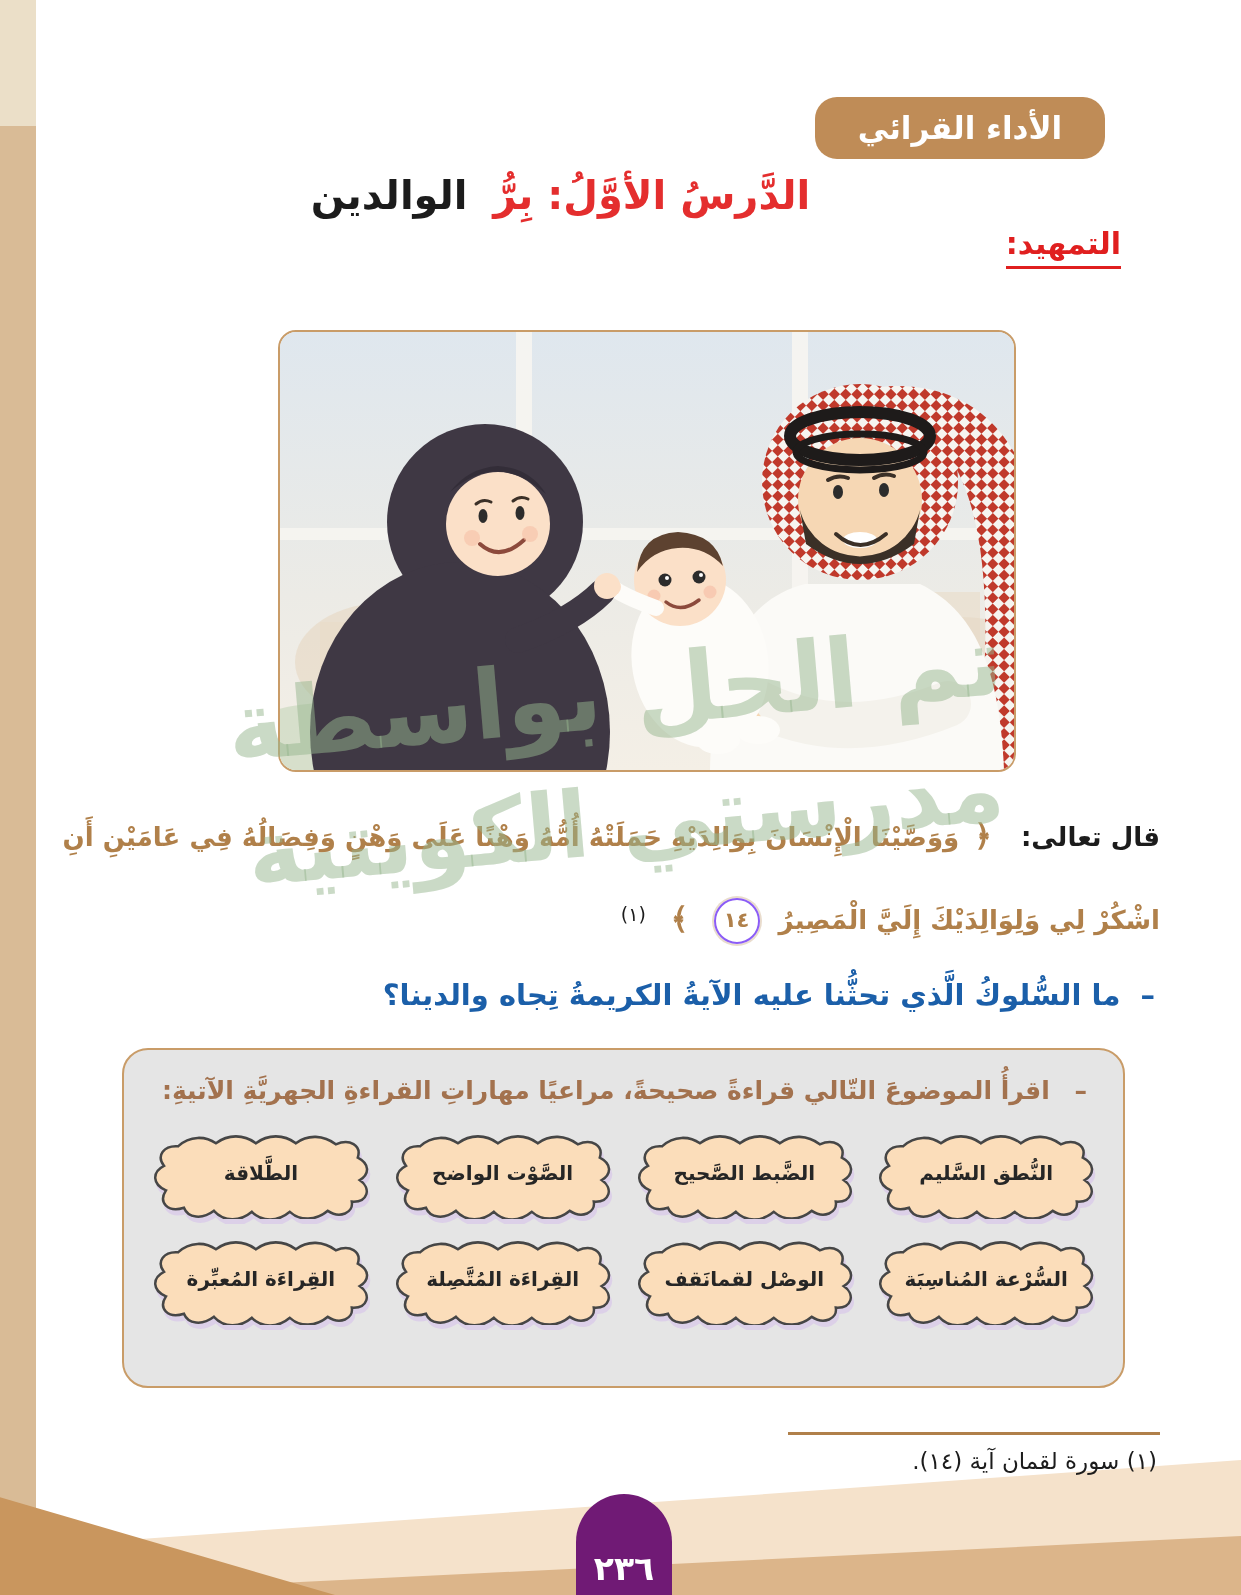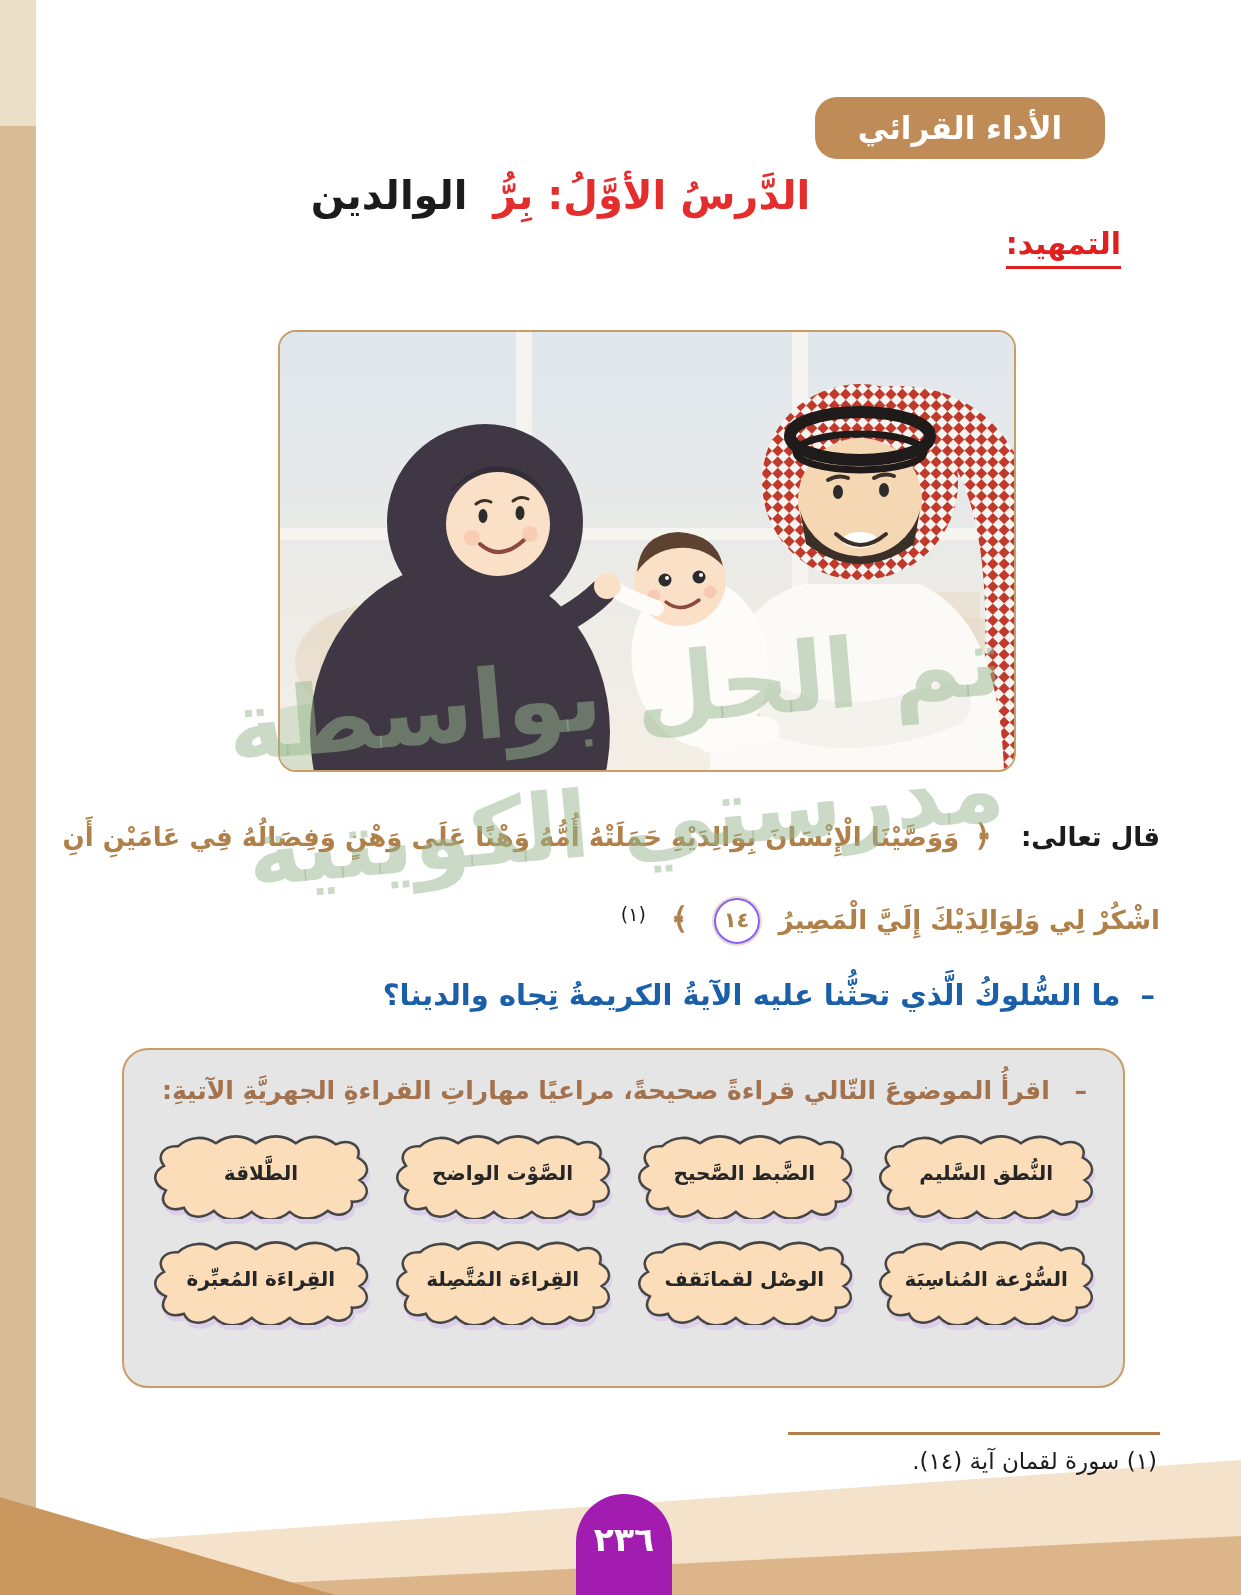--- a/index.html
+++ b/index.html
@@ -82,23 +82,23 @@
   .footnote-text{right:84px;top:1448px;direction:rtl;text-align:right;font-size:23px;color:#1c1c1c;z-index:4;}
   
   .band-peach{left:36px;right:0;top:1460px;height:135px;background:#f5e2cb;
     clip-path:polygon(0 64%,100% 0,100% 100%,0 100%);z-index:1;}
   .band-tan{left:36px;right:0;top:1528px;height:67px;background:#dcb58a;
     clip-path:polygon(0 100%,100% 12%,100% 100%);z-index:2;}
   .corner-dark{left:0;top:1484px;width:335px;height:111px;background:#c9965e;
     clip-path:polygon(0 12%,100% 100%,0 100%);z-index:3;}
   
   .page-badge{
-    left:576px;top:1494px;width:96px;height:101px;background:#a21caf;border-radius:48px 48px 0 0;
+    left:576px;top:1494px;width:96px;height:101px;background:#701a75;border-radius:48px 48px 0 0;
     color:#ffffff;font-size:33px;font-weight:bold;display:flex;align-items:flex-end;justify-content:center;
-    padding-bottom:36px;box-sizing:border-box;letter-spacing:3px;z-index:6;
+    padding-bottom:7px;box-sizing:border-box;letter-spacing:3px;z-index:6;
   }
   
   .watermark{
     left:130px;top:630px;width:980px;text-align:center;transform:rotate(-5deg);
     color:rgba(150,181,141,.5);font-weight:bold;z-index:5;pointer-events:none;line-height:1.35;
   }
   .watermark .w1{font-size:96px;white-space:nowrap;}
   .watermark .w2{font-size:92px;white-space:nowrap;}
 </style>
 </head>

